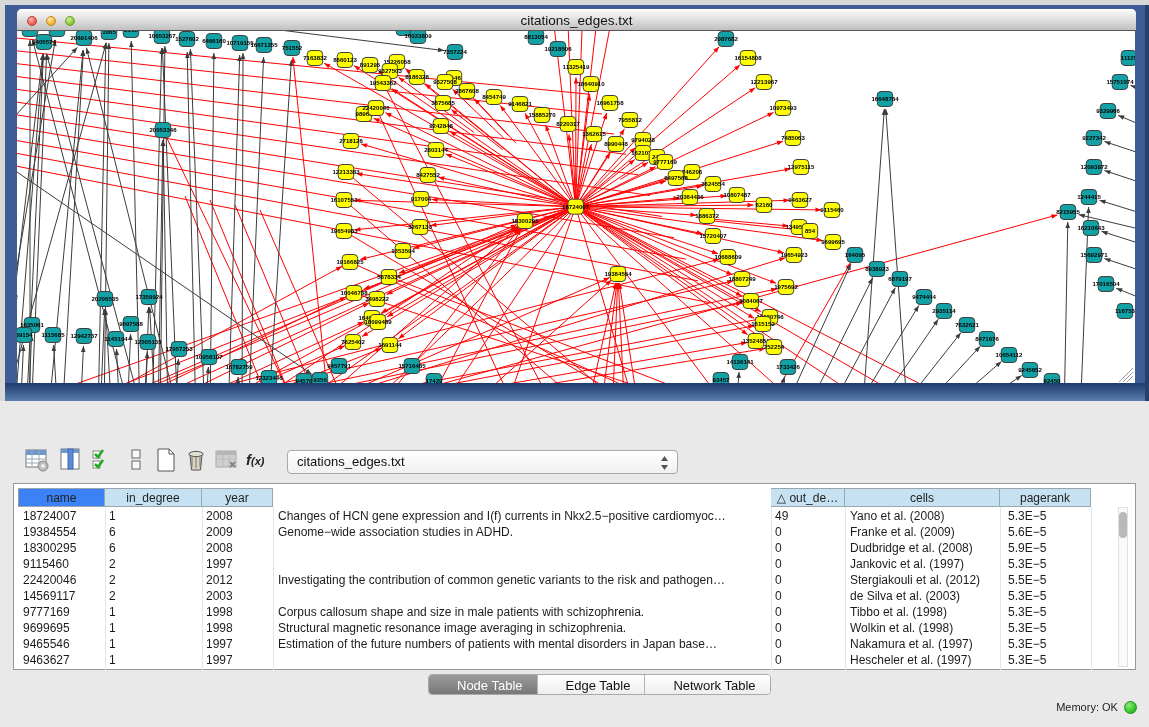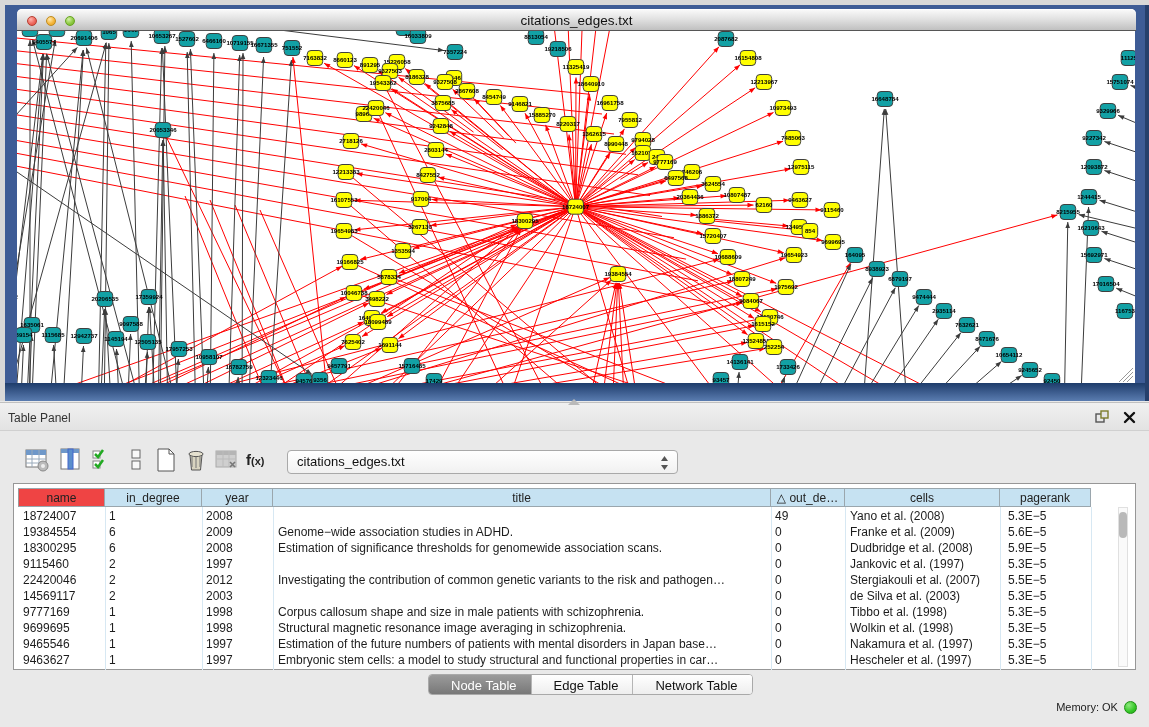--- a/index.html
+++ b/index.html
@@ -13,21 +13,21 @@
 .tl{position:absolute;top:6.5px;width:10px;height:10px;border-radius:50%}
 #canvas{position:absolute;left:0;top:22px;width:1118px;height:352px;background:#fff}
 #tpanel{position:absolute;left:0;top:401px;width:1149px;height:326px;background:#e9e9e9}
 #ptitle{position:absolute;left:0;top:1px;width:1149px;height:29px;background:linear-gradient(#f0f0f0,#e3e3e3);border-top:1px solid #c0c0c0;border-bottom:1px solid #d0d0d0}
 #ptitle .t{position:absolute;left:8px;top:8px;font-size:12px;color:#333}
 #tbl{position:absolute;left:13px;top:82px;width:1123px;height:187px;background:#fff;border:1px solid #979797}
 .hdr{position:absolute;top:4px;height:19px;background:#c6e2f2;border:1px solid #9aa6ad;border-left:none;font-size:12px;color:#222;text-align:center;line-height:18px}
 .row{position:absolute;height:16px;font-size:12px;color:#1c1c1c;white-space:nowrap}
 .cell{position:absolute;top:1px}
 #tabs{position:absolute;left:428px;top:273px;height:21px;display:flex;border:1px solid #a9a9a9;border-radius:4px;overflow:hidden;background:#fff}
-.tab{padding:2px 14px 0 22px;font-size:13px;color:#111;background:linear-gradient(#fff,#eee);line-height:18px}
+.tab{padding:2px 14px 0 28px;font-size:13px;color:#111;background:linear-gradient(#fff,#eee);line-height:18px}
 .tab.sel{background:linear-gradient(#9b9b9b,#787878);color:#fff}
 .tab+.tab{border-left:1px solid #b5b5b5}
 #status{position:absolute;right:12px;top:300px;font-size:11px;color:#222}
 </style></head><body>
 <div id="desk">
  <div class="shadow"></div>
  <div class="topstrip"></div>
     <div class="leftstrip"></div>
     <div class="rightedge"></div>
 </div>
@@ -705,33 +705,20 @@
 <line x1="1127" y1="382" x2="1133" y2="376" stroke="#999" stroke-width="1"></line>
 </svg>
  <div id="titlebar">
   <div class="t">citations_edges.txt</div>
   <div class="tl" style="left:10px;background:radial-gradient(circle at 35% 30%,#ffb3ad,#ee6a5f 55%,#d8473a);border:0.5px solid #b73d30"></div>
   <div class="tl" style="left:29px;background:radial-gradient(circle at 35% 30%,#ffe9b0,#f6b73c 55%,#dd9a22);border:0.5px solid #c08b1d"></div>
   <div class="tl" style="left:48px;background:radial-gradient(circle at 35% 30%,#d3f0a8,#8fcb43 55%,#6fae28);border:0.5px solid #67a321"></div>
  </div>
 </div>
 <div id="tpanel">
- <div id="ptitle">
-      <div class="t">Table Panel</div>
-      <svg width="14" height="6" viewBox="0 0 14 6" style="position:absolute;left:567px;top:-4px">
-        <path d="M7 0 L13 6 H1 Z" fill="#b9b9b9"></path>
-      </svg>
-  <svg width="14" height="14" style="position:absolute;right:40px;top:7px" viewBox="0 0 14 14">
-        <rect x="1" y="4" width="8" height="8" fill="none" stroke="#555" stroke-width="1.4"></rect>
-        <rect x="6" y="1" width="7" height="7" fill="#e3e3e3" stroke="#7c7c2a" stroke-width="1.4"></rect>
-      </svg>
-  <svg width="13" height="13" style="position:absolute;right:13px;top:8px" viewBox="0 0 13 13">
-        <path d="M2 2 L11 11 M11 2 L2 11" stroke="#111" stroke-width="2.4" stroke-linecap="round"></path>
-      </svg>
- </div>
  <div style="position:absolute;left:13px;top:36px;width:1123px;height:42px">
       <svg width="26" height="26" viewBox="0 0 26 26" style="position:absolute;left:11px;top:10px">
         <rect x="2" y="3" width="20" height="17" fill="#fff" stroke="#777"></rect>
         <rect x="2" y="3" width="20" height="5" fill="#6f98c9"></rect>
         <line x1="2" y1="12" x2="22" y2="12" stroke="#9ab"></line>
         <line x1="2" y1="16" x2="22" y2="16" stroke="#9ab"></line>
         <line x1="8" y1="3" x2="8" y2="20" stroke="#9ab"></line>
         <line x1="15" y1="3" x2="15" y2="20" stroke="#9ab"></line>
         <circle cx="19" cy="19" r="5" fill="#bbb" stroke="#888"></circle>
         <circle cx="19" cy="19" r="2" fill="#eee"></circle>
@@ -761,75 +748,74 @@
         <path d="M8 10 v10 M12 10 v11 M16 10 v10" stroke="#777" fill="none"></path>
       </svg>
       <svg width="26" height="26" viewBox="0 0 26 26" style="position:absolute;left:201px;top:10px">
         <rect x="2" y="4" width="20" height="16" fill="#cfcfcf" stroke="#aaa"></rect>
         <rect x="2" y="4" width="20" height="4" fill="#b5b5b5"></rect>
         <line x1="2" y1="12" x2="22" y2="12" stroke="#bbb"></line>
         <line x1="9" y1="4" x2="9" y2="20" stroke="#bbb"></line>
         <line x1="15" y1="4" x2="15" y2="20" stroke="#bbb"></line>
         <path d="M16 15 l5 5 m0 -5 l-5 5" stroke="#777" stroke-width="1.6"></path>
       </svg>
-      <div style="position:absolute;left:233px;top:14px;font-size:15px;font-weight:bold;color:#222">f<span style="font-size:11px">(x)</span></div>
+      <div style="position:absolute;left:233px;top:14px;font-size:15px;font-style:italic;font-weight:bold;color:#222">f<span style="font-size:11px">(x)</span></div>
       <div style="position:absolute;left:274px;top:13px;width:391px;height:24px;background:linear-gradient(#fff,#f1f1f1);border:1px solid #a9a9a9;border-radius:4px;font-size:13px;color:#111;line-height:22px;padding-left:9px">citations_edges.txt<svg width="9" height="14" viewBox="0 0 9 14" style="position:absolute;right:8px;top:5px">
           <path d="M4.5 0 L8 5 H1 Z" fill="#555"></path>
           <path d="M4.5 14 L8 9 H1 Z" fill="#555"></path>
         </svg></div>
     </div>
  <div id="tbl">
-      <div class="hdr" style="left:4px;width:87px;background:#ef4444;border-left:1px solid #9a9a9a;">name</div>
+      <div class="hdr" style="left:4px;width:87px;background:#3b82f6;border-left:1px solid #9a9a9a;">name</div>
       <div class="hdr" style="left:91px;width:97px;">in_degree</div>
       <div class="hdr" style="left:188px;width:71px;text-align:center;">year</div>
-      <div class="hdr" style="left:259px;width:498px;">title</div>
       <div class="hdr" style="left:757px;width:74px;">△ out_de…</div>
       <div class="hdr" style="left:831px;width:155px;">cells</div>
       <div class="hdr" style="left:986px;width:91px;">pagerank</div>
       <div class="row" style="left:0;top:24px;width:1100px">
         <span class="cell" style="left:9px">18724007</span>
         <span class="cell" style="left:95px">1</span>
         <span class="cell" style="left:192px">2008</span>
+        <span class="cell" style="left:264px">Changes of HCN gene expression and I(f) currents in Nkx2.5−positive cardiomyoc…</span>
         <span class="cell" style="left:761px">49</span>
         <span class="cell" style="left:836px">Yano et al. (2008)</span>
         <span class="cell" style="left:994px">5.3E−5</span>
       </div>
       <div class="row" style="left:0;top:40px;width:1100px">
         <span class="cell" style="left:9px">19384554</span>
         <span class="cell" style="left:95px">6</span>
         <span class="cell" style="left:192px">2009</span>
         <span class="cell" style="left:264px">Genome−wide association studies in ADHD.</span>
         <span class="cell" style="left:761px">0</span>
         <span class="cell" style="left:836px">Franke et al. (2009)</span>
         <span class="cell" style="left:994px">5.6E−5</span>
       </div>
       <div class="row" style="left:0;top:56px;width:1100px">
         <span class="cell" style="left:9px">18300295</span>
         <span class="cell" style="left:95px">6</span>
         <span class="cell" style="left:192px">2008</span>
-        <span class="cell" style="left:264px">Estimation of significance thresholds for genomewide association scans.</span>
         <span class="cell" style="left:761px">0</span>
         <span class="cell" style="left:836px">Dudbridge et al. (2008)</span>
         <span class="cell" style="left:994px">5.9E−5</span>
       </div>
       <div class="row" style="left:0;top:72px;width:1100px">
         <span class="cell" style="left:9px">9115460</span>
         <span class="cell" style="left:95px">2</span>
         <span class="cell" style="left:192px">1997</span>
         <span class="cell" style="left:761px">0</span>
         <span class="cell" style="left:836px">Jankovic et al. (1997)</span>
         <span class="cell" style="left:994px">5.3E−5</span>
       </div>
       <div class="row" style="left:0;top:88px;width:1100px">
         <span class="cell" style="left:9px">22420046</span>
         <span class="cell" style="left:95px">2</span>
         <span class="cell" style="left:192px">2012</span>
         <span class="cell" style="left:264px">Investigating the contribution of common genetic variants to the risk and pathogen…</span>
         <span class="cell" style="left:761px">0</span>
-        <span class="cell" style="left:836px">Stergiakouli et al. (2007)</span>
+        <span class="cell" style="left:836px">Stergiakouli et al. (2012)</span>
         <span class="cell" style="left:994px">5.5E−5</span>
       </div>
       <div class="row" style="left:0;top:104px;width:1100px">
         <span class="cell" style="left:9px">14569117</span>
         <span class="cell" style="left:95px">2</span>
         <span class="cell" style="left:192px">2003</span>
         <span class="cell" style="left:761px">0</span>
         <span class="cell" style="left:836px">de Silva et al. (2003)</span>
         <span class="cell" style="left:994px">5.3E−5</span>
       </div>
@@ -857,21 +843,20 @@
         <span class="cell" style="left:192px">1997</span>
         <span class="cell" style="left:264px">Estimation of the future numbers of patients with mental disorders in Japan base…</span>
         <span class="cell" style="left:761px">0</span>
         <span class="cell" style="left:836px">Nakamura et al. (1997)</span>
         <span class="cell" style="left:994px">5.3E−5</span>
       </div>
       <div class="row" style="left:0;top:168px;width:1100px">
         <span class="cell" style="left:9px">9463627</span>
         <span class="cell" style="left:95px">1</span>
         <span class="cell" style="left:192px">1997</span>
-        <span class="cell" style="left:264px">Embryonic stem cells: a model to study structural and functional properties in car…</span>
         <span class="cell" style="left:761px">0</span>
         <span class="cell" style="left:836px">Hescheler et al. (1997)</span>
         <span class="cell" style="left:994px">5.3E−5</span>
       </div>
       <div style="position:absolute;left:91px;top:23px;width:1px;height:163px;background:#d7e8f3"></div>
       <div style="position:absolute;left:188px;top:23px;width:1px;height:163px;background:#d7e8f3"></div>
       <div style="position:absolute;left:259px;top:23px;width:1px;height:163px;background:#d7e8f3"></div>
       <div style="position:absolute;left:757px;top:23px;width:1px;height:163px;background:#d7e8f3"></div>
       <div style="position:absolute;left:831px;top:23px;width:1px;height:163px;background:#d7e8f3"></div>
       <div style="position:absolute;left:986px;top:23px;width:1px;height:163px;background:#d7e8f3"></div>

